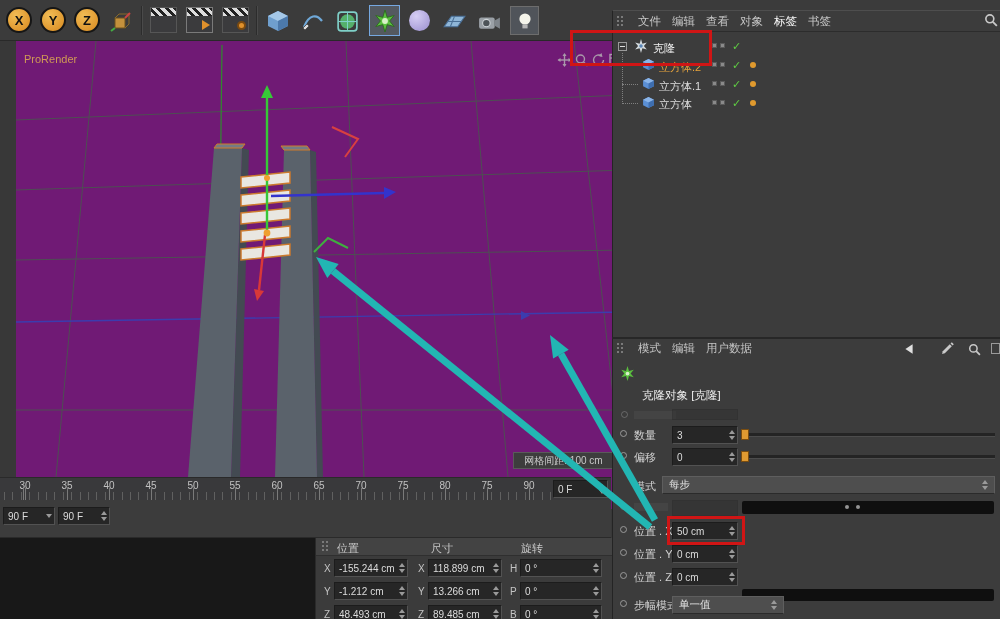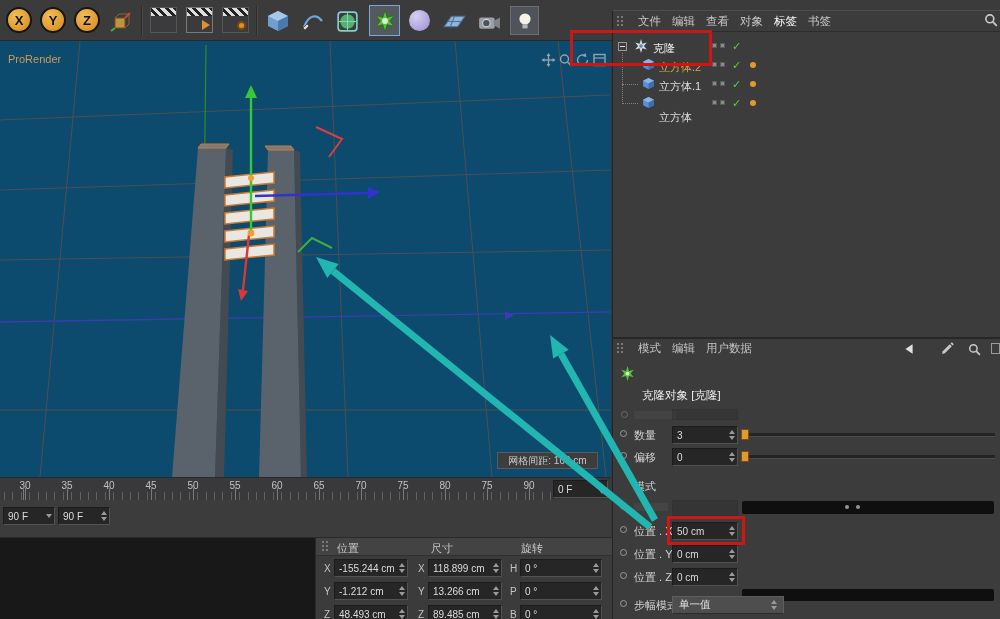--- a/index.html
+++ b/index.html
@@ -16,21 +16,21 @@
   .vsep{position:absolute;top:6px;width:2px;height:29px;background:#2c2c2c;border-right:1px solid #4a4a4a}
   .ticon{position:absolute;top:6px;width:29px;height:29px;display:flex;align-items:center;justify-content:center}
   .clapper{position:absolute;top:7px;width:27px;height:26px;border:1px solid #565656;background:#303030;display:flex;flex-direction:column;overflow:hidden}
   .clap-top{height:8px;background:repeating-linear-gradient(45deg,#ddd 0 3px,#222 3px 6px)}
   .clap-body{flex:1;background:#3b3b3d;position:relative}
   .clapper.pressed{background:#4a4e54;border-color:#7a7a7a}
   .hibox{position:absolute;top:5px;width:31px;height:31px;background:#545960;border:1px solid #76a8e0;display:flex;align-items:center;justify-content:center}
   .litbox{position:absolute;top:6px;width:29px;height:29px;background:#50545a;border:1px solid #6d6d6d;display:flex;align-items:center;justify-content:center}
 
   
-  #viewport{position:absolute;left:0;top:41px;width:611px;height:468px;background:#0c4a6e;overflow:hidden}
+  #viewport{position:absolute;left:16px;top:41px;width:611px;height:468px;background:#701a75;overflow:hidden}
   #prorender{position:absolute;left:8px;top:12px;color:#d09a55;font-size:11px}
   #gridinfo{position:absolute;left:497px;top:411px;width:101px;height:17px;background:#3d3d3d;border:1px solid #5a5a5a;
             color:#c9c9c9;font-size:10px;display:flex;align-items:center;justify-content:center}
   .navico{position:absolute;top:12px;width:15px;height:14px;opacity:.8}
 
   
   #ruler{position:absolute;left:0;top:477px;width:611px;height:35px;background:#39393b;border-top:1px solid #2a2a2a;border-bottom:1px solid #2e2e2e}
   #ticknums{position:absolute;left:4px;top:2px;width:552px;display:flex}
   #ticknums span{width:42px;text-align:center;font-size:10px;color:#c2c2c2}
   #tickmarks{position:absolute;left:4px;top:14px;width:548px;height:8px;
@@ -443,21 +443,21 @@
   <span class="vissq" style="left:712px;top:81px"></span>
   <span class="vissq" style="left:720px;top:81px"></span>
   <span class="okcheck" style="left:732px;top:79px">✓</span>
   <span class="layerdot" style="left:750px;top:81px"></span>
 
   <svg class="abs" style="left:642px;top:96px" width="13" height="13" viewBox="0 0 12 12">
     <path d="M6 1 11 3.5V8.5L6 11 1 8.5V3.5Z" fill="#5b8fd4"></path>
       <path d="M6 1 11 3.5 6 6 1 3.5Z" fill="#8ab4e8"></path>
       <path d="M6 6l5-2.5v5L6 11Z" fill="#3e6eb0"></path>
   </svg>
-  <span class="omrow-label" style="left:659px;top:110px">立方体</span>
+  <span class="omrow-label" style="left:659px;top:97px">立方体</span>
   <span class="vissq" style="left:712px;top:100px"></span>
   <span class="vissq" style="left:720px;top:100px"></span>
   <span class="okcheck" style="left:732px;top:98px">✓</span>
   <span class="layerdot" style="left:750px;top:100px"></span>
 
   <div class="abs" style="left:612px;top:337px;width:388px;height:2px;background:#272727"></div>
   <span class="grip" style="left:617px;top:343px">
       <i></i>
     </span>
   <div class="abs" style="left:638px;top:341px;display:flex;gap:11px">
@@ -507,20 +507,27 @@
       <span class="val">0</span>
       <span class="stepper">
         <i class="tri-up"></i>
         <i class="tri-down"></i>
       </span>
     </div>
   <span class="groove" style="left:741px;top:455px;width:254px"></span>
   <span class="slidehandle" style="left:741px;top:451px"></span>
 
   <span class="attrlabel" style="left:634px;top:479px">模式</span>
+  <div class="dropfield" style="left:662px;top:476px;width:333px">
+    <span style="flex:1">每步</span>
+    <span class="stepper">
+        <i class="tri-up"></i>
+        <i class="tri-down"></i>
+      </span>
+  </div>
 
   <span class="keycircle dim" style="left:620px;top:503px"></span>
   <span class="abs dim" style="left:634px;top:503px;width:34px;height:8px;background:#4d4d4d"></span>
   <span class="abs dim" style="left:672px;top:500px;width:66px;height:16px;background:#2e2e2e;border:1px solid #272727"></span>
   <span class="blackstrip" style="left:742px;top:501px;width:252px;height:13px">
     <span style="position:absolute;left:103px;top:4px;width:4px;height:4px;border-radius:50%;background:#949494"></span>
     <span style="position:absolute;left:114px;top:4px;width:4px;height:4px;border-radius:50%;background:#949494"></span>
   </span>
 
   <span class="keycircle" style="left:620px;top:526px"></span>

